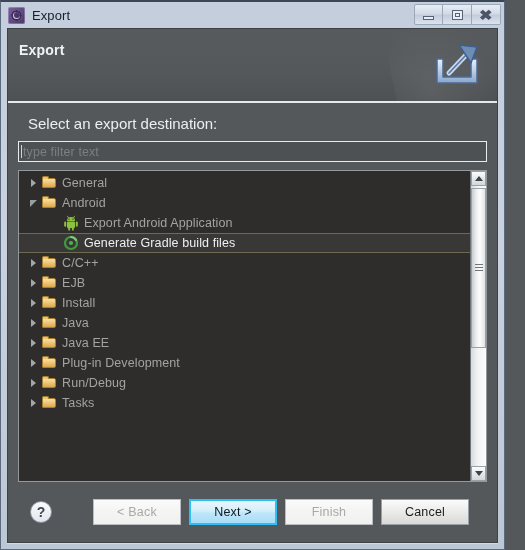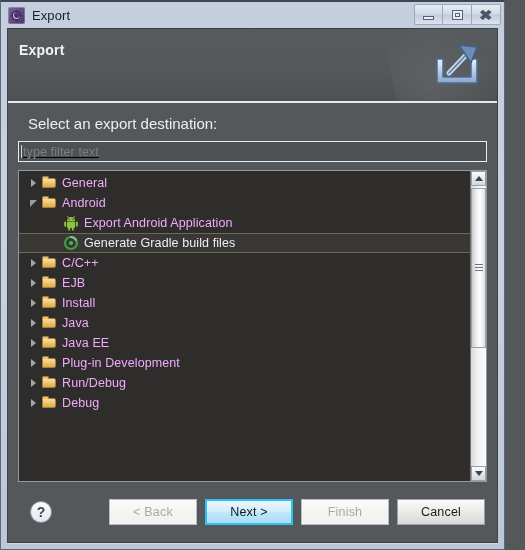--- a/index.html
+++ b/index.html
@@ -180,21 +180,20 @@
   .filter {
     height: 21px;
     box-sizing: border-box;
     margin: 0 0 8px 0;
     border: 1px solid #e9ecef;
     background: #4e5153;
     display: flex;
     align-items: center;
     padding: 0 4px;
     position: relative;
-    text-decoration: underline;
   }
   .filter .ph {
     font-size: 12.5px;
     color: #7b7f82;
     letter-spacing: .1px;
   }
   .filter .caret {
     position: absolute;
     left: 2px; top: 3px; bottom: 3px;
     width: 1px;
@@ -251,21 +250,21 @@
   }
   .indent { width: 22px; flex: 0 0 22px; }
   .icon {
     width: 18px; flex: 0 0 18px;
     height: 16px;
     margin-right: 3px;
     position: relative;
   }
   .label {
     font-size: 12.5px;
-    color: #f0abfc;
+    color: #a3a3a3;
     white-space: nowrap;
     letter-spacing: .1px;
   }
   .row.selected .label { color: #eceff1; }
 
   
   .ic-folder::before {
     content: "";
     position: absolute;
     left: 1px; top: 3px;
@@ -348,21 +347,21 @@
     background: linear-gradient(180deg, #fbfcfd 0%, #e3e7ed 100%);
     border: 1px solid #8d96a4;
     display: flex; align-items: center; justify-content: center;
     font-size: 14px; font-weight: bold;
     color: #3c4654;
     box-sizing: border-box;
     margin-left: 10px;
   }
   .btns {
     position: absolute;
-    right: 12px;
+    right: 28px;
     display: flex;
     gap: 8px;
   }
   .btn {
     width: 88px;
     height: 26px;
     box-sizing: border-box;
     font-size: 12.5px;
     display: flex; align-items: center; justify-content: center;
     border: 1px solid #9aa0a8;
@@ -535,21 +534,21 @@
                 <i class="tw-collapsed"></i>
               </span>
               <span class="icon ic-folder"></span>
               <span class="label">Run/Debug</span>
             </div>
             <div class="row">
               <span class="twisty">
                 <i class="tw-collapsed"></i>
               </span>
               <span class="icon ic-folder"></span>
-              <span class="label">Debug</span>
+              <span class="label">Tasks</span>
             </div>
           </div>
 
         <div class="vscroll">
           <div class="sb-btn">
             <div class="sb-up"></div>
           </div>
           <div class="sb-track">
             <div class="sb-thumb">
               <div class="sb-grip">

